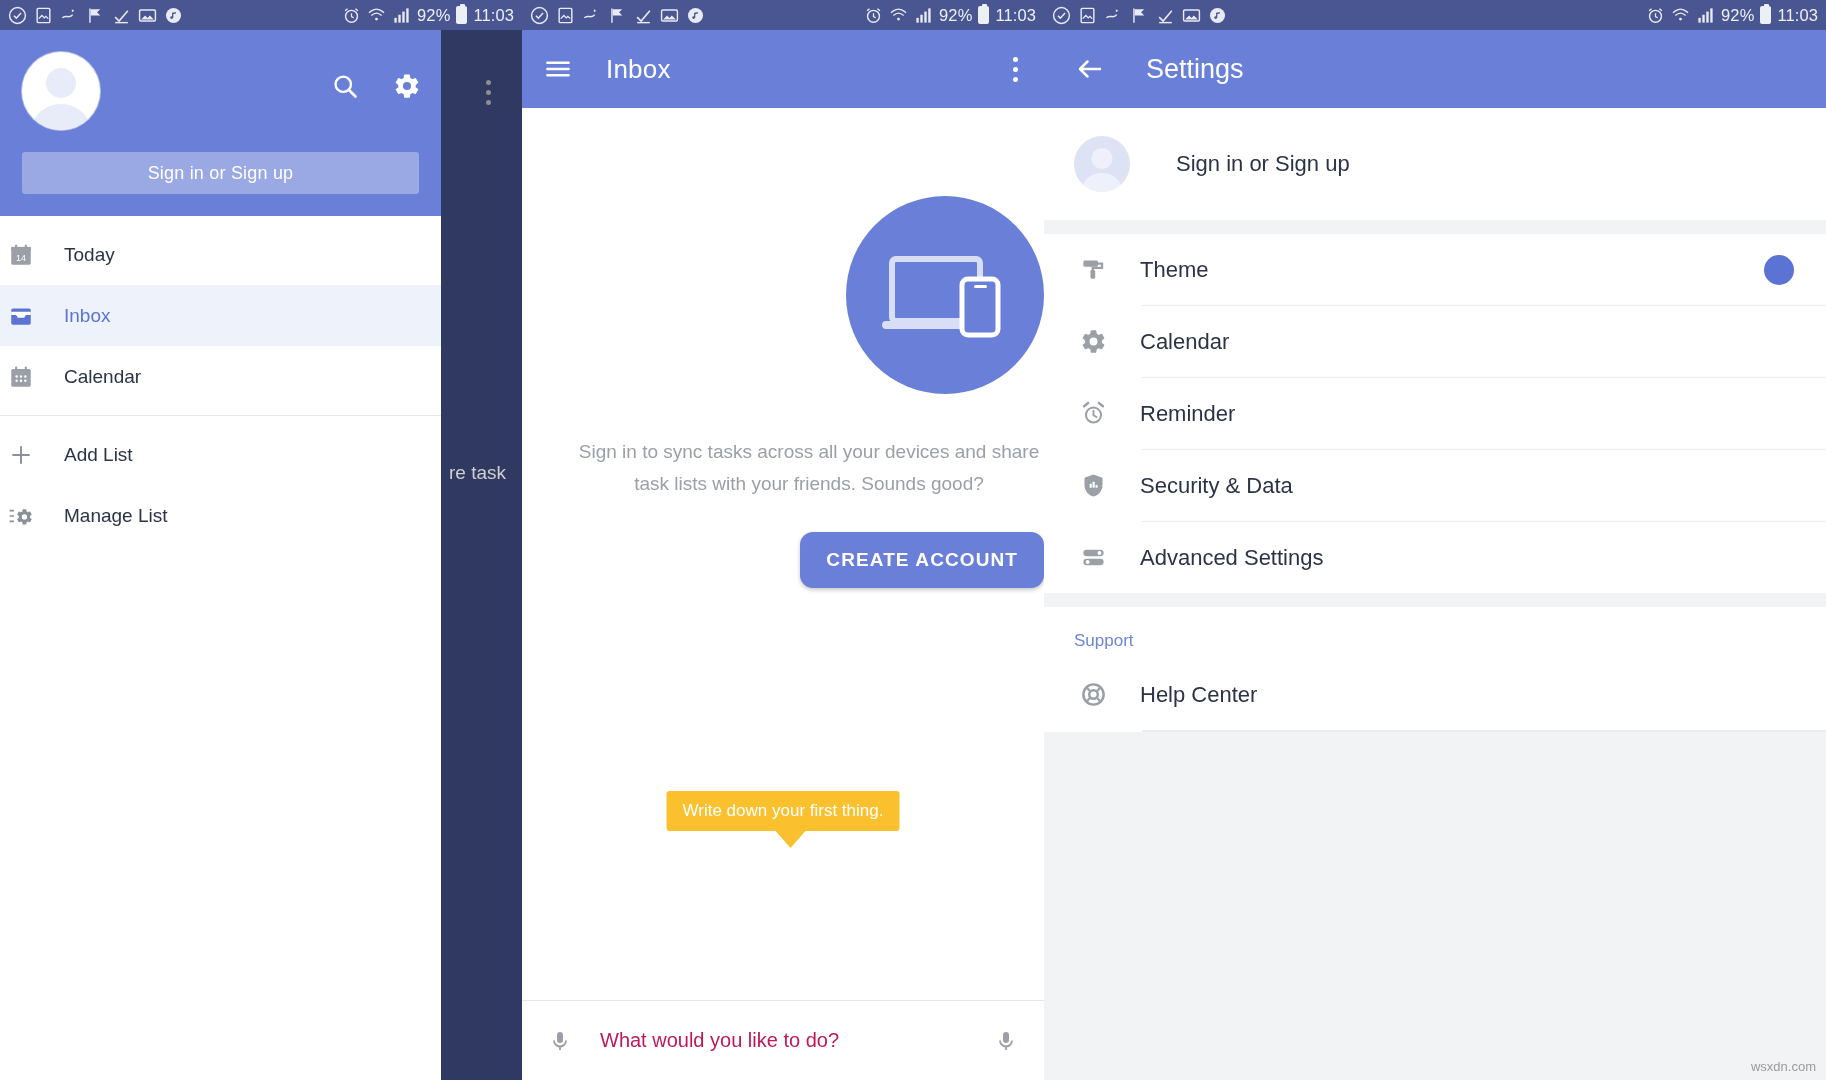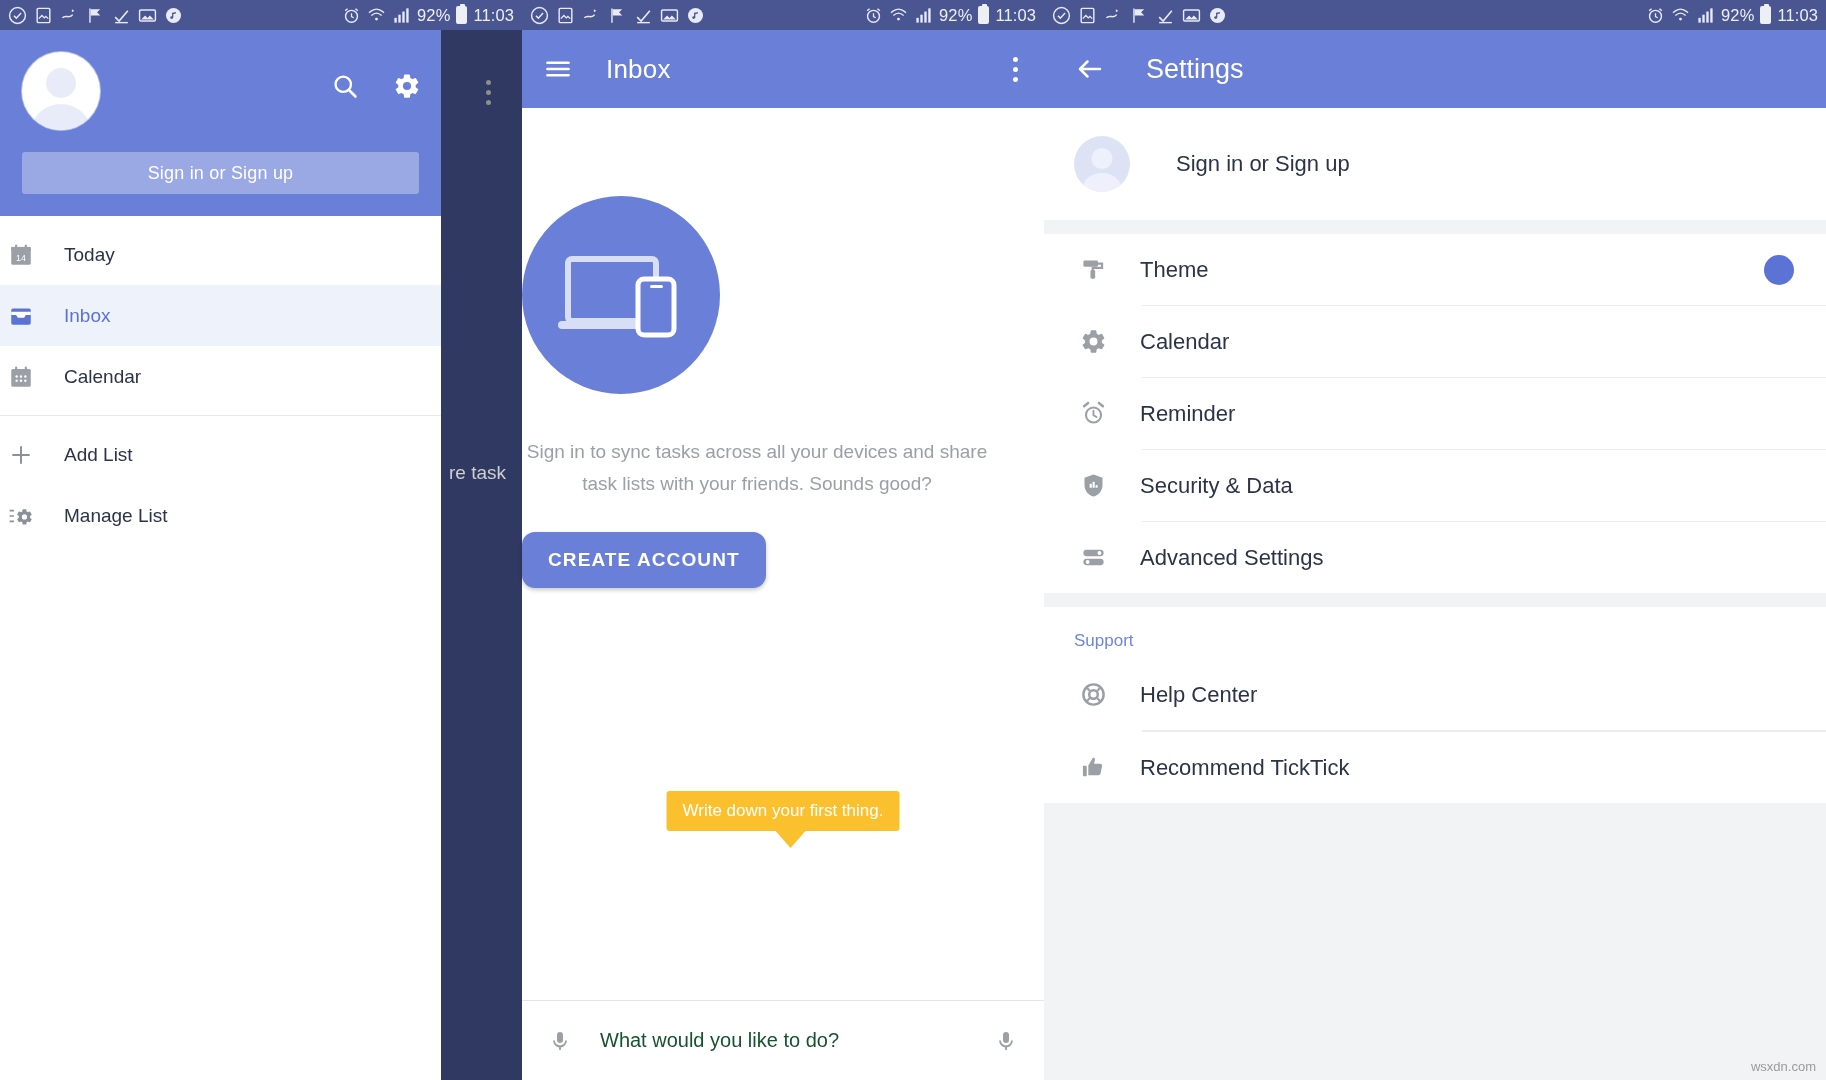--- a/index.html
+++ b/index.html
@@ -100,21 +100,21 @@
   .panel2 { width: 522px; height: 1080px; display: flex; flex-direction: column; background: #ffffff; }
   .appbar {
     height: 78px; background: #6a7fd8; display: flex; align-items: center;
     padding: 0 20px; flex-shrink: 0;
   }
   .appbar .title { color: #ffffff; font-size: 26px; margin-left: 32px; letter-spacing: .2px; }
   .appbar .ab-spacer { flex: 1; }
   .dots-v { display:flex; flex-direction:column; gap:5px; align-items:center; cursor:pointer; padding: 6px; }
   .dots-v i { width:5px; height:5px; border-radius:50%; background:#ffffff; display:block; }
 
-  .p2-content { flex: 1; position: relative; display: flex; flex-direction: column; align-items: flex-start; padding-top: 88px; }
+  .p2-content { flex: 1; position: relative; display: flex; flex-direction: column; align-items: flex-end; padding-top: 88px; }
   .hero-circle {
     width: 198px; height: 198px; border-radius: 50%; background: #6a7fd8;
     display: flex; align-items: center; justify-content: center; overflow: hidden;
   }
   .hero-sub {
     margin-top: 42px; width: 470px; text-align: center;
     color: #9aa0a6; font-size: 19px; line-height: 32px;
   }
   .cta {
     margin-top: 32px; background: #6a7fd8; color: #ffffff;
@@ -132,21 +132,21 @@
   .tooltip-arrow {
     width: 0; height: 0; margin: 0 auto;
     border-left: 15px solid transparent; border-right: 15px solid transparent;
     border-top: 17px solid #fbc02d;
     position: relative; left: 8px;
   }
   .inputbar {
     height: 80px; border-top: 1px solid #e6e6e6; display: flex; align-items: center;
     padding: 0 22px; flex-shrink: 0; background:#ffffff;
   }
-  .inputbar .ph { flex: 1; color: #14532d; font-size: 20px; margin-left: 24px; }
+  .inputbar .ph { flex: 1; color: #be185d; font-size: 20px; margin-left: 24px; }
 
   
   .panel3 { width: 782px; height: 1080px; display: flex; flex-direction: column; background: #ffffff; position: relative; }
   .appbar3 { height: 78px; background: #6a7fd8; display:flex; align-items:center; padding: 0 30px; flex-shrink:0; }
   .appbar3 .title { color:#fff; font-size: 27px; margin-left: 40px; }
   .acct-row { height: 112px; display: flex; align-items: center; padding-left: 30px; cursor: pointer; }
   .avatar-sm { width: 56px; height: 56px; border-radius: 50%; background:#dde3f5; position: relative; overflow:hidden; }
   .avatar-sm .head { position:absolute; top:12px; left:50%; transform:translateX(-50%); width:21px;height:21px;border-radius:50%; background:#eef1fb; }
   .avatar-sm .body { position:absolute; bottom:-10px; left:50%; transform:translateX(-50%); width:40px;height:29px;border-radius:50% 50% 0 0/60% 60% 0 0; background:#eef1fb; }
   .acct-row .lbl { margin-left: 46px; font-size: 22px; color: #2b3347; }
@@ -648,27 +648,18 @@
               <path d="M5.6 5.6l3 3M18.4 18.4l-3-3M18.4 5.6l-3 3M5.6 18.4l3-3"></path>
             </g>
           </svg>
       </span>
       <span class="si-lbl">Help Center</span>
     </div>
     <div class="set-div"></div>
 
     <div class="set-div"></div>
 
-    <div class="set-item">
-      <span class="si-ico">
-        <svg width="27" height="27" viewBox="0 0 24 24">
-            <rect x="2.6" y="10.5" width="3.4" height="9.2" rx=".8" fill="#9aa0a6"></rect>
-            <path fill="#9aa0a6" d="M7.4 10.2l3.6-6.3c.3-.6 1.1-.8 1.7-.4.5.3.7.9.6 1.5l-.8 3.6h5.4c1.1 0 1.9 1 1.7 2l-1.3 6.6c-.2.9-1 1.6-2 1.6H7.4z"></path>
-          </svg>
-      </span>
-      <span class="si-lbl">Recommend TickTick</span>
-    </div>
 
     <div class="footer-gap"></div>
     <div class="watermark">wsxdn.com</div>
   </div>
 
 </div>
 
 </body></html>

